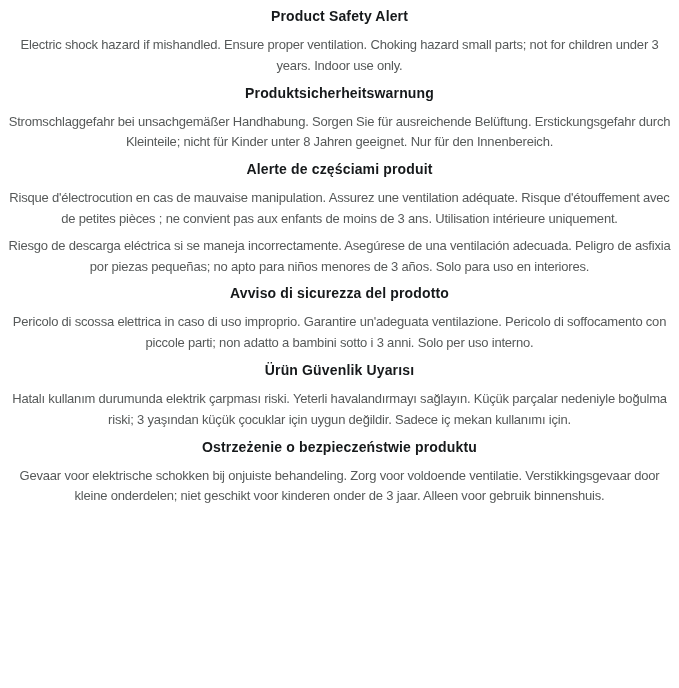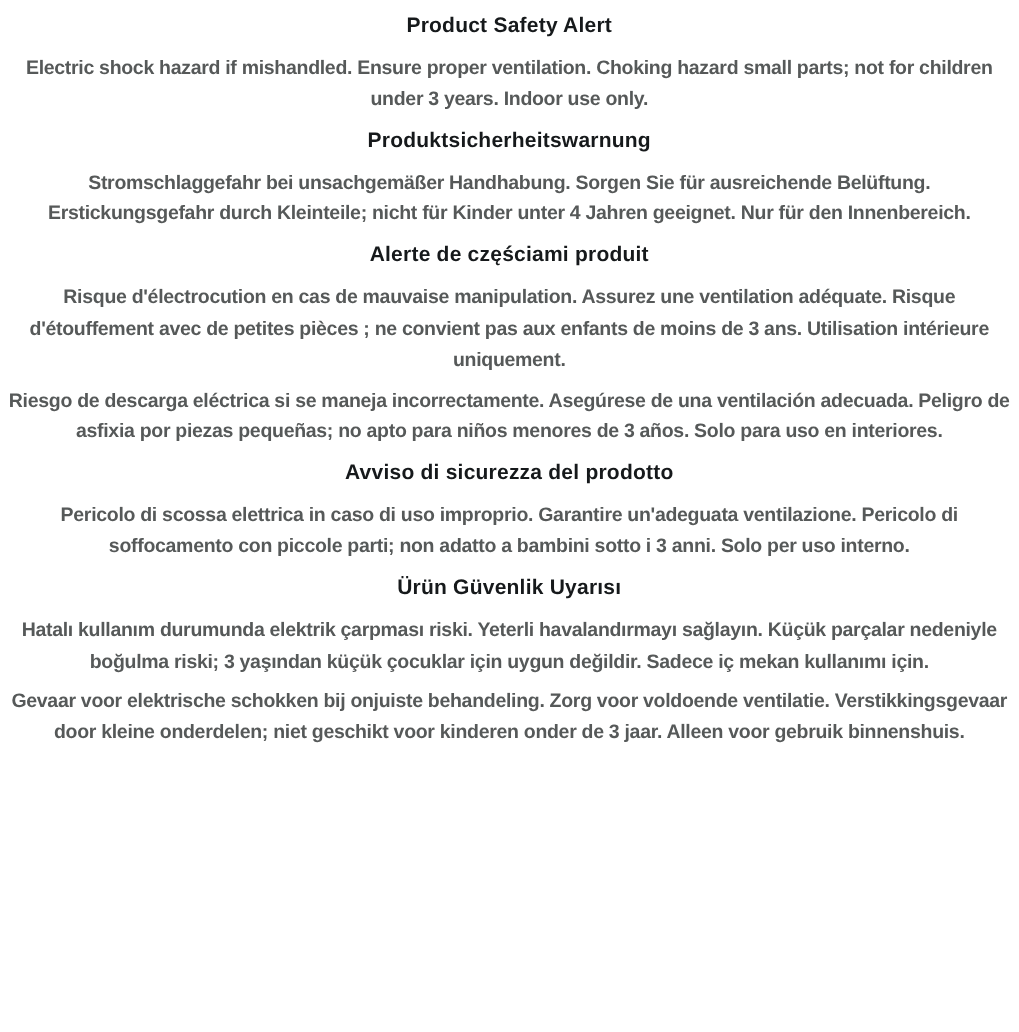--- a/index.html
+++ b/index.html
@@ -28,39 +28,39 @@
     line-height: 21px;
     font-weight: 700;
     color: #16191b;
     letter-spacing: 0.15px;
     text-align: center;
   }
   .safety-body {
     margin: 0 0 6px 0;
     font-size: 13px;
     line-height: 20.8px;
-    font-weight: 700;
+    font-weight: 400;
     color: #565959;
     letter-spacing: -0.2px;
     text-align: center;
   }
 </style>
 </head>
 <body>
 
 <div class="safety-alerts">
 
   <section class="safety-section">
     <h3 class="safety-heading">Product Safety Alert</h3>
     <p class="safety-body">Electric shock hazard if mishandled. Ensure proper ventilation. Choking hazard small parts; not for children under 3 years. Indoor use only.</p>
   </section>
 
   <section class="safety-section">
     <h3 class="safety-heading">Produktsicherheitswarnung</h3>
-    <p class="safety-body">Stromschlaggefahr bei unsachgemäßer Handhabung. Sorgen Sie für ausreichende Belüftung. Erstickungsgefahr durch Kleinteile; nicht für Kinder unter 4 Jahren geeignet. Nur für den Innenbereich.</p>
+    <p class="safety-body">Stromschlaggefahr bei unsachgemäßer Handhabung. Sorgen Sie für ausreichende Belüftung. Erstickungsgefahr durch Kleinteile; nicht für Kinder unter 8 Jahren geeignet. Nur für den Innenbereich.</p>
   </section>
 
   <section class="safety-section">
     <h3 class="safety-heading">Alerte de częściami produit</h3>
     <p class="safety-body">Risque d'électrocution en cas de mauvaise manipulation. Assurez une ventilation adéquate. Risque d'étouffement avec de petites pièces ; ne convient pas aux enfants de moins de 3 ans. Utilisation intérieure uniquement.</p>
   </section>
 
   <section class="safety-section">
     <p class="safety-body">Riesgo de descarga eléctrica si se maneja incorrectamente. Asegúrese de una ventilación adecuada. Peligro de asfixia por piezas pequeñas; no apto para niños menores de 3 años. Solo para uso en interiores.</p>
   </section>
@@ -70,18 +70,19 @@
     <p class="safety-body">Pericolo di scossa elettrica in caso di uso improprio. Garantire un'adeguata ventilazione. Pericolo di soffocamento con piccole parti; non adatto a bambini sotto i 3 anni. Solo per uso interno.</p>
   </section>
 
 
   <section class="safety-section">
     <h3 class="safety-heading">Ürün Güvenlik Uyarısı</h3>
     <p class="safety-body">Hatalı kullanım durumunda elektrik çarpması riski. Yeterli havalandırmayı sağlayın. Küçük parçalar nedeniyle boğulma riski; 3 yaşından küçük çocuklar için uygun değildir. Sadece iç mekan kullanımı için.</p>
   </section>
 
   <section class="safety-section">
+    <h3 class="safety-heading">Ostrzeżenie o bezpieczeństwie produktu</h3>
   </section>
 
   <section class="safety-section">
     <p class="safety-body">Gevaar voor elektrische schokken bij onjuiste behandeling. Zorg voor voldoende ventilatie. Verstikkingsgevaar door kleine onderdelen; niet geschikt voor kinderen onder de 3 jaar. Alleen voor gebruik binnenshuis.</p>
   </section>
 </div>
 
 </body></html>

